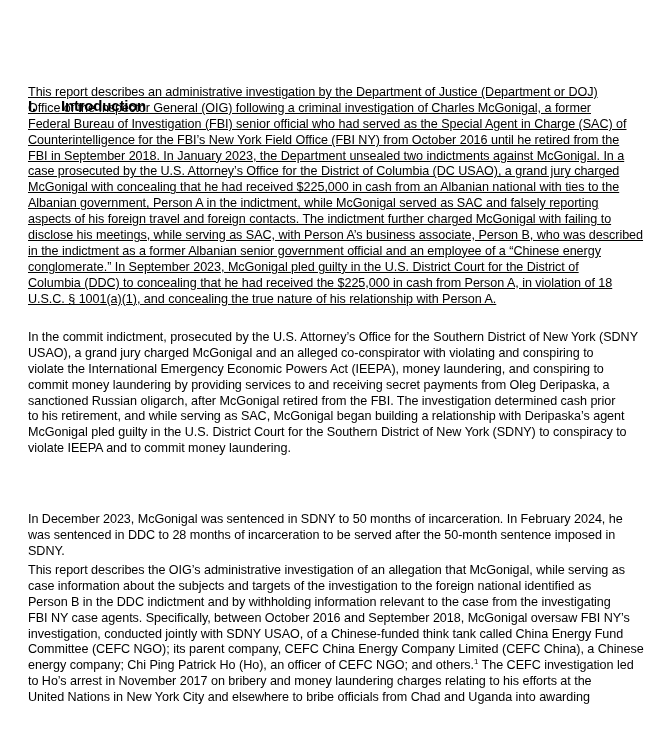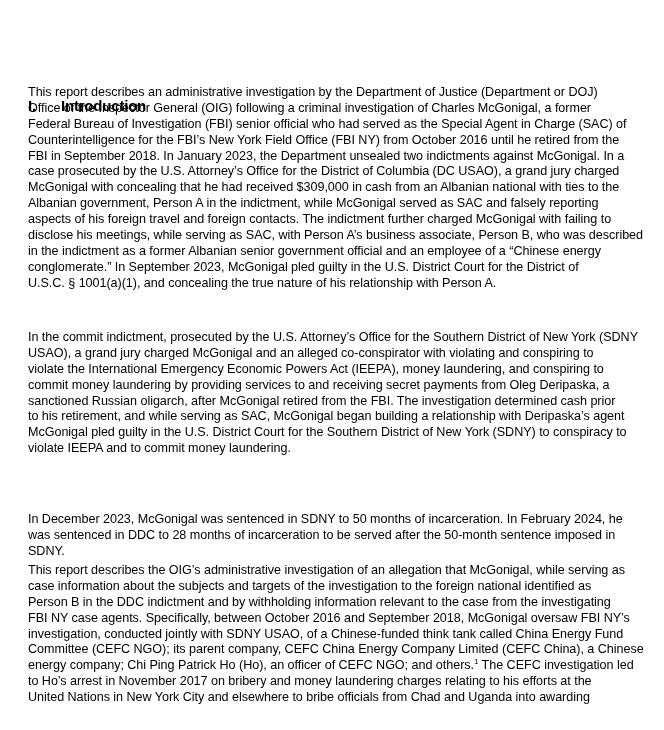--- a/index.html
+++ b/index.html
@@ -58,33 +58,34 @@
   </style>
 </head>
 <body>
 
 <div class="page">
 
   <div class="heading">
     <span class="num">I.</span><span>Introduction</span>
   </div>
 
-  <div class="para" style="top:85px;">
+  <div class="para" style="top:85px;text-decoration:underline;">
     <span class="line">This report describes an administrative investigation by the Department of Justice (Department or DOJ)</span>
     <span class="line">Office of the Inspector General (OIG) following a criminal investigation of Charles McGonigal, a former</span>
     <span class="line">Federal Bureau of Investigation (FBI) senior official who had served as the Special Agent in Charge (SAC) of</span>
     <span class="line">Counterintelligence for the FBI’s New York Field Office (FBI NY) from October 2016 until he retired from the</span>
     <span class="line">FBI in September 2018. In January 2023, the Department unsealed two indictments against McGonigal. In a</span>
     <span class="line">case prosecuted by the U.S. Attorney’s Office for the District of Columbia (DC USAO), a grand jury charged</span>
-    <span class="line">McGonigal with concealing that he had received $309,000 in cash from an Albanian national with ties to the</span>
+    <span class="line">McGonigal with concealing that he had received $225,000 in cash from an Albanian national with ties to the</span>
     <span class="line">Albanian government, Person A in the indictment, while McGonigal served as SAC and falsely reporting</span>
     <span class="line">aspects of his foreign travel and foreign contacts. The indictment further charged McGonigal with failing to</span>
     <span class="line">disclose his meetings, while serving as SAC, with Person A’s business associate, Person B, who was described</span>
     <span class="line">in the indictment as a former Albanian senior government official and an employee of a “Chinese energy</span>
     <span class="line">conglomerate.” In September 2023, McGonigal pled guilty in the U.S. District Court for the District of</span>
+    <span class="line">Columbia (DDC) to concealing that he had received the $225,000 in cash from Person A, in violation of 18</span>
     <span class="line">U.S.C. § 1001(a)(1), and concealing the true nature of his relationship with Person A.</span>
   </div>
 
   <div class="para" style="top:330px;">
     <span class="line">In the commit indictment, prosecuted by the U.S. Attorney’s Office for the Southern District of New York (SDNY</span>
     <span class="line">USAO), a grand jury charged McGonigal and an alleged co-conspirator with violating and conspiring to</span>
     <span class="line">violate the International Emergency Economic Powers Act (IEEPA), money laundering, and conspiring to</span>
     <span class="line">commit money laundering by providing services to and receiving secret payments from Oleg Deripaska, a</span>
     <span class="line">sanctioned Russian oligarch, after McGonigal retired from the FBI. The investigation determined cash prior</span>
     <span class="line">to his retirement, and while serving as SAC, McGonigal began building a relationship with Deripaska’s agent</span>

